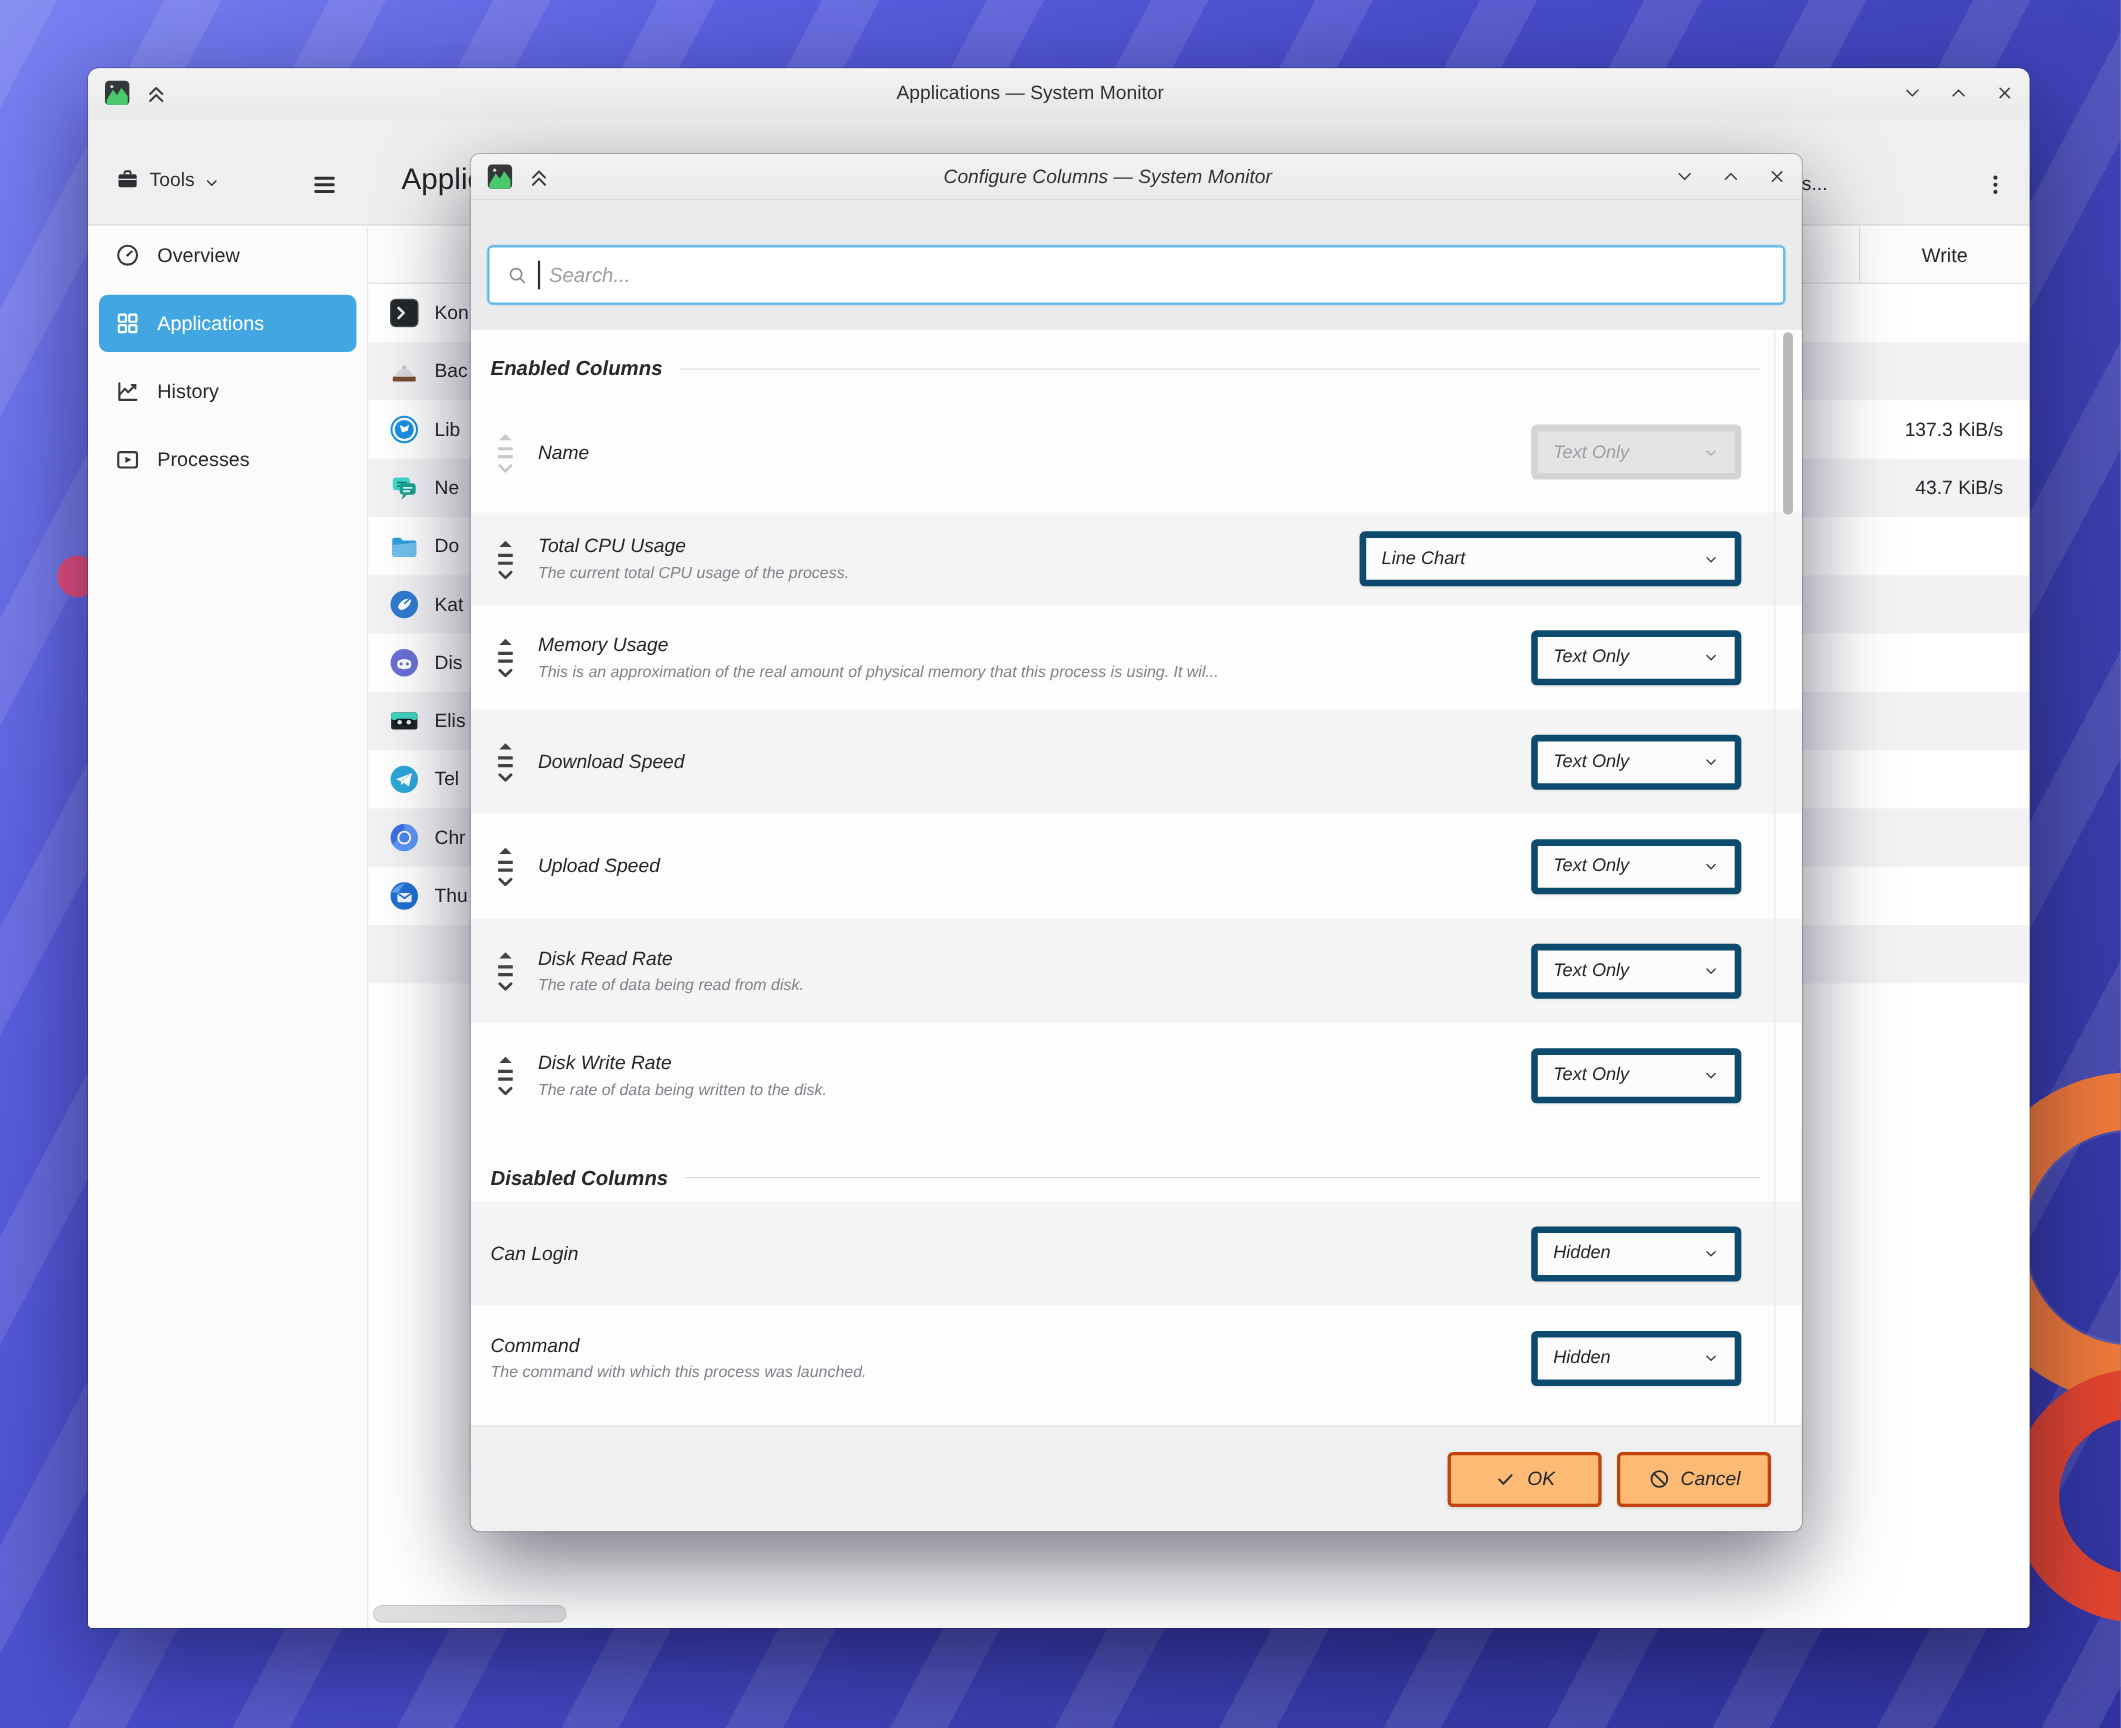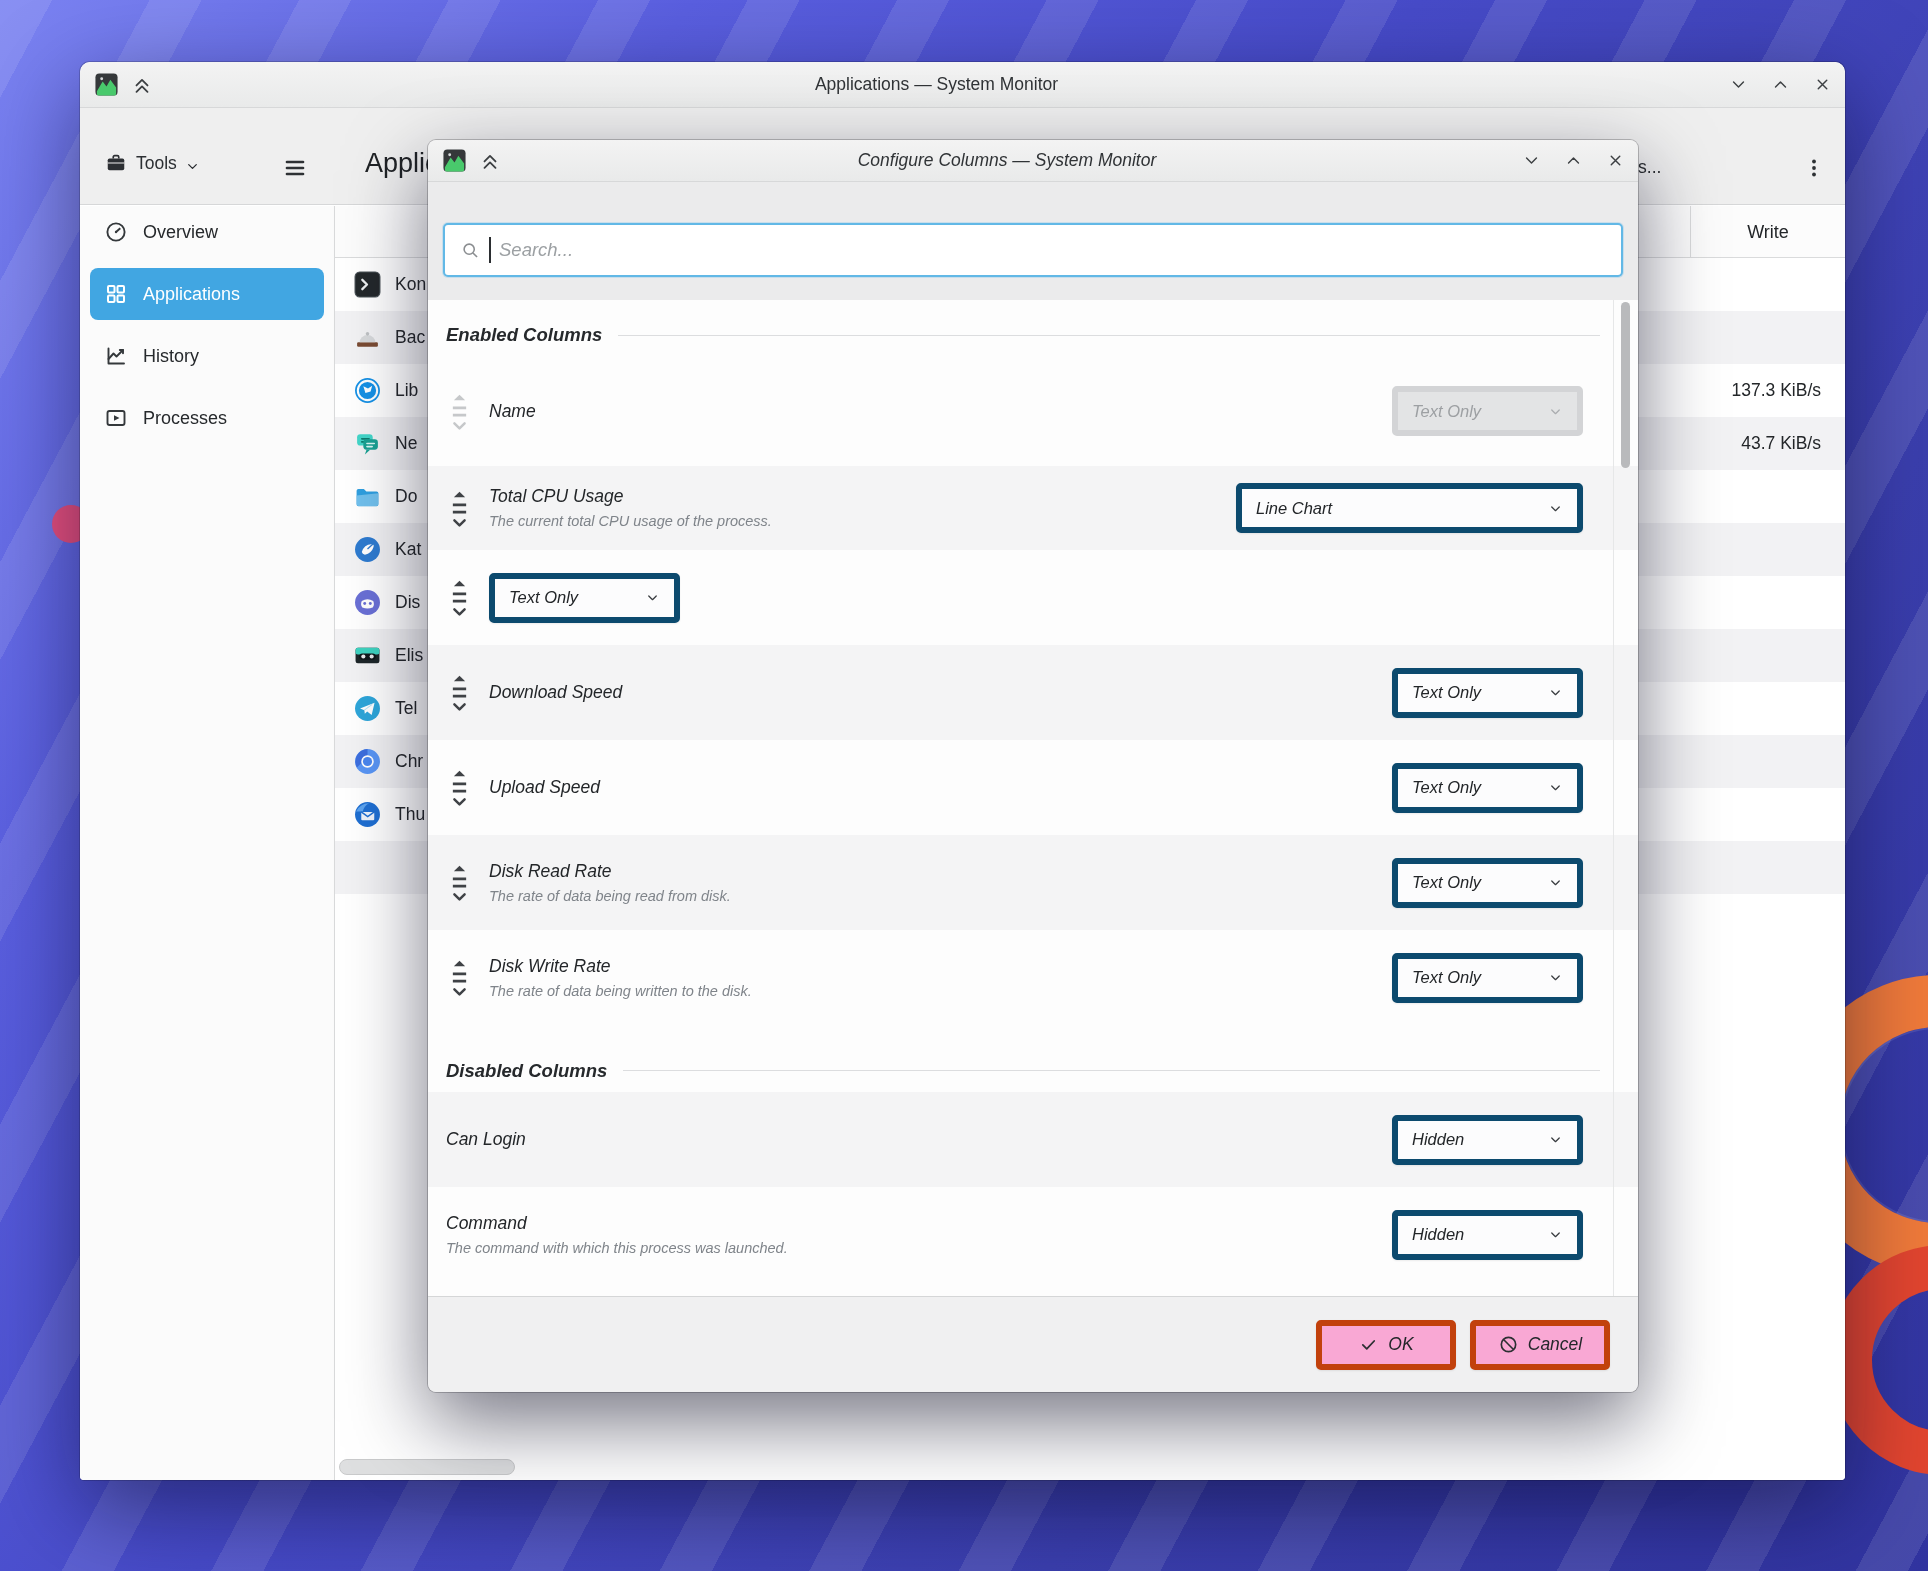--- a/index.html
+++ b/index.html
@@ -84,21 +84,21 @@
   .rdesc{font-size:14.5px;color:#7f848a;line-height:20px;margin-top:3px;white-space:nowrap;overflow:hidden;}
   .combo{flex:0 0 auto;width:191px;height:50px;background:#fcfcfd;border:6px solid #0c4a6e;border-radius:5px;box-shadow:0 1px 2px rgba(0,0,0,.07);display:flex;align-items:center;padding:0 14px;gap:8px;color:#232629;}
   .combo .cv{flex:1;font-size:16.5px;white-space:nowrap;}
   .combo .cchev{width:15px;height:15px;color:#3a3d41;flex:0 0 auto;}
   .combo.wide{width:347px;}
   .combo.disabled{background:#e3e4e5;border-color:#d3d4d6;box-shadow:none;color:#9da0a3;}
   .combo.disabled .cchev{color:#aaadb0;}
   .d-scrollbar{position:absolute;right:8px;top:2px;width:9px;height:166px;border-radius:5px;background:#b9babc;}
   .d-track{position:absolute;right:24px;top:0;bottom:0;width:1px;background:#e6e7e8;}
   .d-footer{position:absolute;left:0;right:0;bottom:0;height:96px;background:#f0f0f1;border-top:1px solid #d5d6d7;border-radius:0 0 8px 8px;display:flex;align-items:center;justify-content:flex-end;gap:14px;padding:0 28px;}
-  .dlg-btn{display:flex;align-items:center;justify-content:center;gap:9px;min-width:140px;height:50px;background:#f9a8d4;border:6px solid #c2410c;border-radius:5px;box-shadow:0 1px 2px rgba(0,0,0,.08);font-size:17.5px;color:#24272a;}
+  .dlg-btn{display:flex;align-items:center;justify-content:center;gap:9px;min-width:140px;height:50px;background:#fdba74;border:3px solid #c2410c;border-radius:5px;box-shadow:0 1px 2px rgba(0,0,0,.08);font-size:17.5px;color:#24272a;}
   .dlg-btn .bic{width:21px;height:21px;}
 </style>
 </head>
 <body>
 
 <div class="stripes"></div>
 <div class="pink-dot"></div>
 <div class="ring orange"></div>
 <div class="ring red"></div>
 
@@ -395,20 +395,24 @@
                 <path d="M6 9.5 L12 15.5 L18 9.5"></path>
               </svg></span>
     </div>
   </div>
         <div class="drow">
     <span class="dhandle"><svg viewBox="0 0 26 44" width="100%" height="100%">
               <path d="M7.5 11 L13 5.5 L18.5 11 Z" fill="currentColor"></path>
               <path d="M6.5 18.5 H19.5 M6.5 25.5 H19.5" stroke="currentColor" stroke-width="2.8"></path>
               <path d="M8 33.5 L13 38.5 L18 33.5" fill="none" stroke="currentColor" stroke-width="2.4" stroke-linecap="round" stroke-linejoin="round"></path>
             </svg></span>
+    <div class="rtext">
+      <div class="rtitle">Memory Usage</div>
+      <div class="rdesc">This is an approximation of the real amount of physical memory that this process is using. It wil...</div>
+    </div>
     <div class="combo">
       <span class="cv">Text Only</span>
       <span class="cchev"><svg viewBox="0 0 24 24" width="100%" height="100%" fill="none" stroke="currentColor" stroke-width="2" stroke-linecap="round" stroke-linejoin="round">
                 <path d="M6 9.5 L12 15.5 L18 9.5"></path>
               </svg></span>
     </div>
   </div>
         <div class="drow alt">
     <span class="dhandle"><svg viewBox="0 0 26 44" width="100%" height="100%">
               <path d="M7.5 11 L13 5.5 L18.5 11 Z" fill="currentColor"></path>

